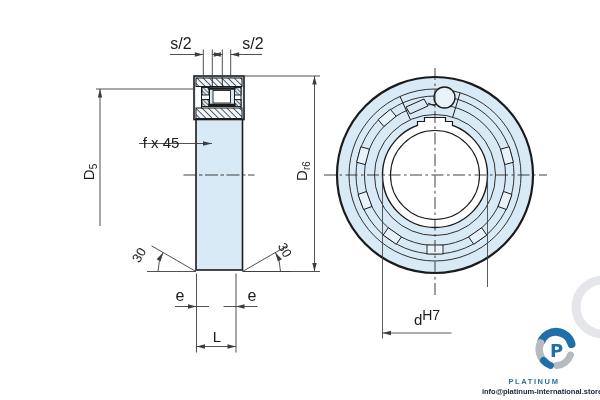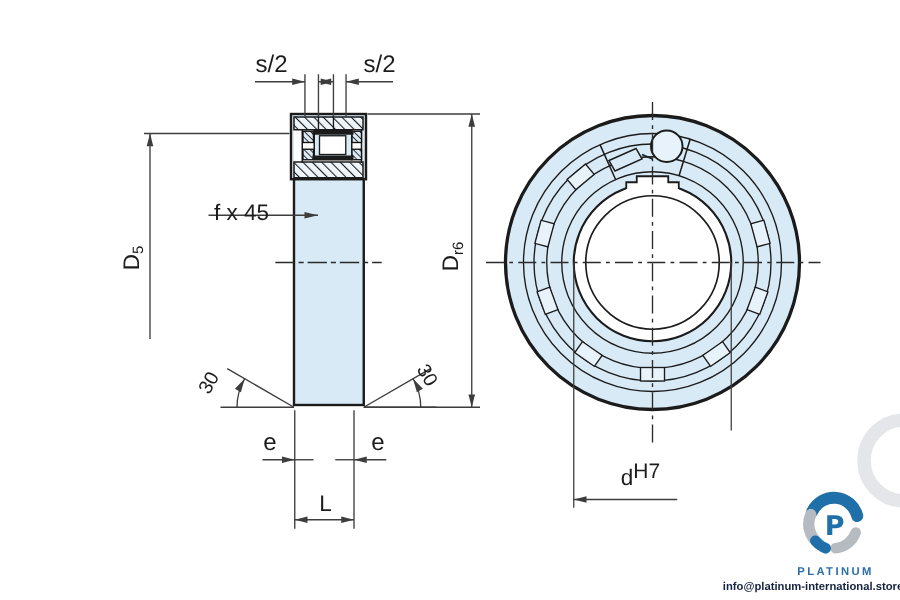--- a/index.html
+++ b/index.html
@@ -199,16 +199,16 @@
 <div class="lbl lbl-30r" style="left:285px;top:250px;">30</div>
 
 <div class="lbl" style="left:180px;top:296px;">e</div>
 <div class="lbl" style="left:252px;top:296px;">e</div>
 <div class="lbl" style="left:217px;top:336px;font-size:15px;">L</div>
 
 <div class="lbl" style="left:427px;top:319px;font-size:15px;">
   <span>d</span><span class="sup">H7</span>
 </div>
 
-<div class="brand-name" style="left:557px;top:381px;">PLATINUM</div>
+<div class="brand-name" style="left:534px;top:381px;">PLATINUM</div>
 <div class="brand-email" style="left:542px;top:391px;">info@platinum-international.store</div>
 
 </div>
 
 </body></html>

